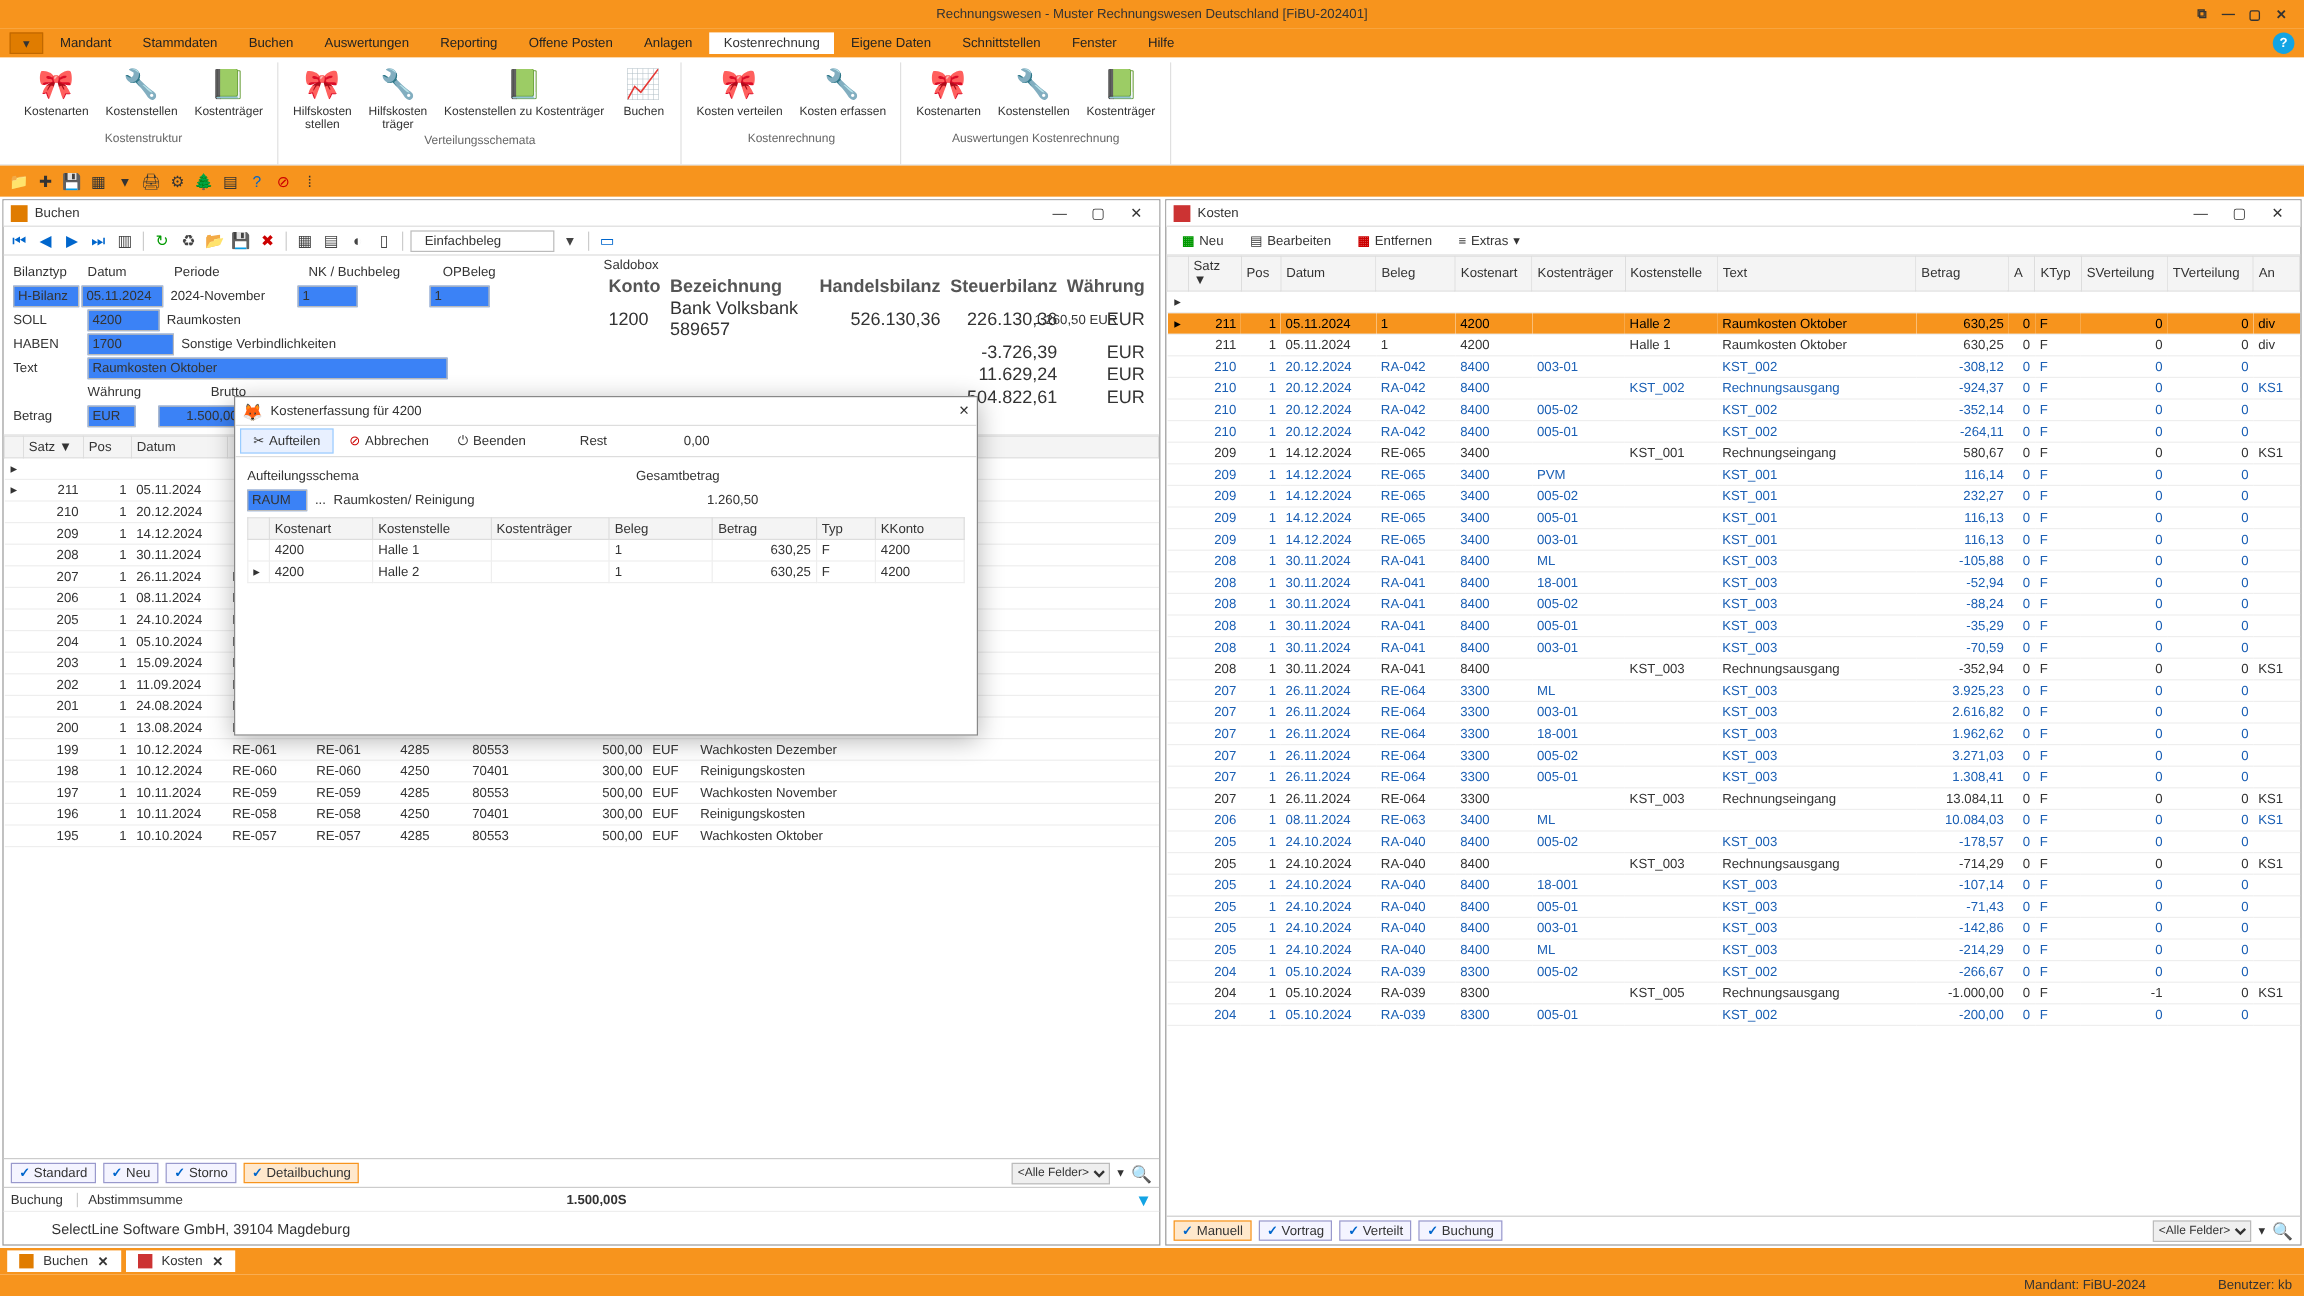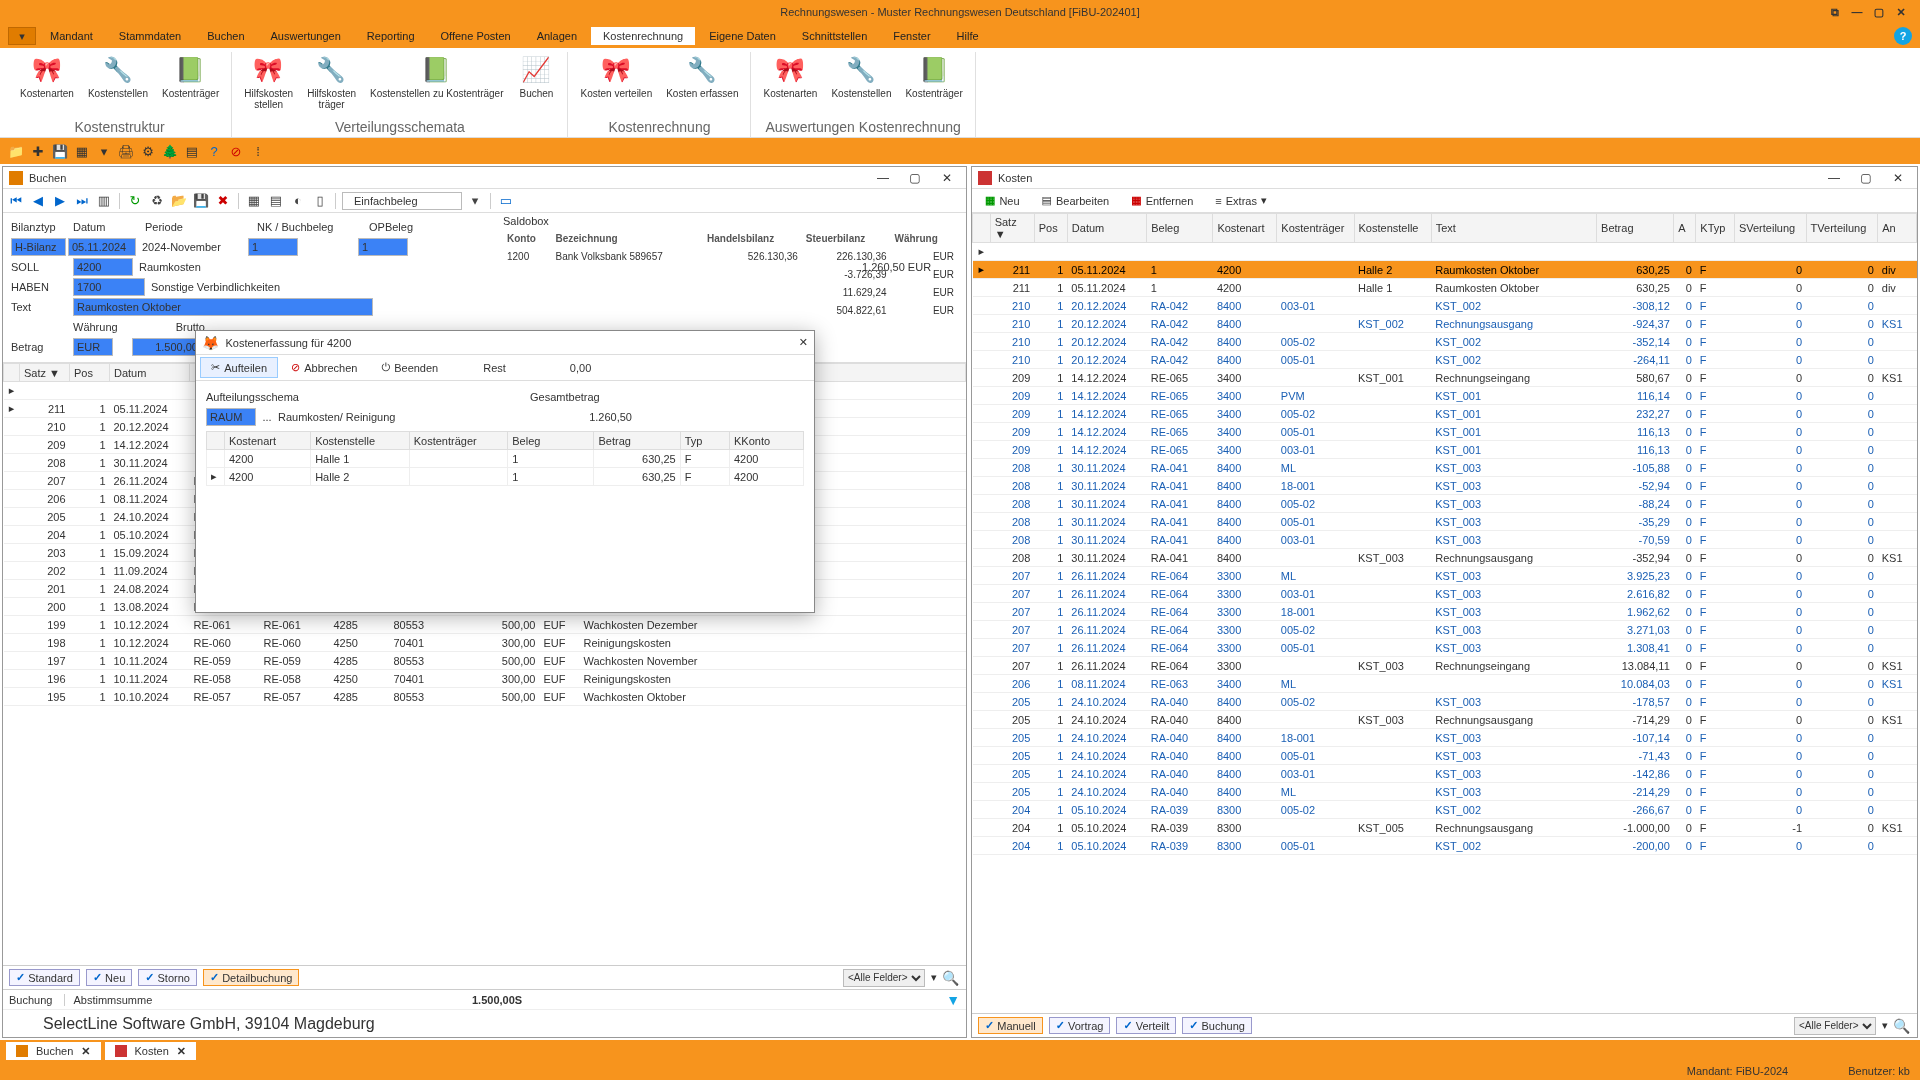--- a/index.html
+++ b/index.html
@@ -9,21 +9,21 @@
 .titlebar .title{position:absolute;left:50%;transform:translateX(-50%);color:#333;font-size:11px}
 .titlebar .wbtn{width:22px;height:18px;display:flex;align-items:center;justify-content:center;cursor:pointer;color:#333;font-weight:bold}
 .menubar{height:24px;background:#f7941d;display:flex;align-items:center;padding:0 8px;gap:2px}
 .menubar .mstart{width:28px;height:18px;background:#e07c00;border:1px solid #c06800;display:flex;align-items:center;justify-content:center}
 .menubar .mitem{padding:3px 12px;cursor:pointer;color:#222}
 .menubar .mitem.active{background:#fff;color:#333}
 .menubar .help{margin-left:auto;width:18px;height:18px;border-radius:50%;background:#13a4e4;color:#fff;display:flex;align-items:center;justify-content:center;font-weight:bold}
 .ribbon{height:90px;background:#fff;border-bottom:1px solid #ddd;display:flex;padding:4px 8px 0}
 .rgroup{display:flex;flex-direction:column;align-items:center;border-right:1px solid #e0e0e0;padding:0 6px}
 .rgroup .rrow{display:flex;gap:2px}
-.rgroup .lbl{font-size:14px;color:#666;margin-top:auto;padding-bottom:2px}
+.rgroup .lbl{font-size:10px;color:#666;margin-top:auto;padding-bottom:16px}
 .rbtn{display:flex;flex-direction:column;align-items:center;padding:2px 6px;cursor:pointer;min-width:50px}
 .rbtn .ic{width:32px;height:32px;display:flex;align-items:center;justify-content:center;font-size:24px}
 .rbtn .txt{font-size:10px;text-align:center;margin-top:2px;line-height:11px}
 .quickbar{height:26px;background:#f7941d;display:flex;align-items:center;padding:0 8px;gap:6px}
 .quickbar .qb{width:16px;height:16px;cursor:pointer;font-size:13px;display:flex;align-items:center;justify-content:center}
 .workspace{position:absolute;top:164px;left:0;right:0;bottom:40px;background:#fff;display:flex}
 .pane{display:flex;flex-direction:column;border:1px solid #999;background:#fff;position:relative}
 .pane-l{width:965px;margin:2px}
 .pane-r{flex:1;margin:2px}
 .pane-title{height:22px;background:#fff;border-bottom:1px solid #ddd;display:flex;align-items:center;padding:0 6px;gap:6px}
@@ -38,37 +38,37 @@
 .toolbar .tbtn .plus{color:#090;font-weight:bold}
 .toolbar .tbtn .x{color:#c00;font-weight:bold}
 .form-area{padding:4px 8px;border-bottom:1px solid #ddd;position:relative}
 .frow{display:flex;align-items:center;height:20px;gap:2px}
 .flbl{color:#333;font-size:11px}
 .fval{border:1px solid #bbb;height:18px;padding:0 3px;background:#3b82f6;display:flex;align-items:center}
 .fval.ro{border-color:transparent;background:transparent}
 .saldobox{position:absolute;left:500px;top:2px;right:8px}
 .saldobox .sbtitle{font-weight:normal;margin-bottom:2px}
 .saldobox table{width:100%;border-collapse:collapse}
-.saldobox th,.saldobox td{border:0;padding:1px 4px;font-size:10px;text-align:left;height:18px}
+.saldobox th,.saldobox td{border:0;padding:1px 4px;font-size:15px;text-align:left;height:18px}
 .saldobox th{color:#555}
 .saldobox td.num{text-align:right}
 .grid{flex:1;overflow:hidden;position:relative}
 .grid table{width:100%;border-collapse:collapse;table-layout:fixed}
 .grid th{background:#f4f4f4;border:1px solid #ddd;padding:2px 4px;font-weight:normal;text-align:left;height:18px;font-size:11px;position:sticky;top:0}
 .grid td{border-bottom:1px solid #eee;padding:1px 4px;height:18px;font-size:11px;white-space:nowrap;overflow:hidden}
 .grid td.num{text-align:right}
 .grid tr.blue td{color:#1a5fb4}
 .grid tr.sel td{background:#f7941d;color:#000}
 .grid .rowind{width:14px;text-align:center;color:#333}
 .footerbar{height:24px;border-top:1px solid #ccc;display:flex;align-items:center;padding:0 6px;gap:6px}
 .chk{display:flex;align-items:center;gap:3px;padding:1px 6px;border:1px solid #99c;cursor:pointer;font-size:10px;background:#f4f4ff}
 .chk .ck{color:#06c;font-weight:bold}
 .chk.orange{background:#ffe8cc;border-color:#f7941d}
 .statusrow{height:20px;border-top:1px solid #ccc;display:flex;align-items:center;padding:0 6px;gap:12px;font-size:11px}
-.company{height:28px;display:flex;align-items:center;padding:0 40px;font-size:16px;color:#333;border-top:1px solid #eee}
+.company{height:28px;display:flex;align-items:center;padding:0 40px;font-size:12px;color:#333;border-top:1px solid #eee}
 .modal{position:absolute;left:195px;top:330px;width:620px;background:#fff;border:1px solid #888;box-shadow:0 4px 20px rgba(0,0,0,.3);z-index:100}
 .modal .mtitle{height:24px;display:flex;align-items:center;padding:0 6px;gap:6px;border-bottom:1px solid #ddd}
 .modal .mtitle .ic{font-size:14px}
 .modal .mtitle .spacer{flex:1}
 .modal .mtb{height:26px;border-bottom:1px solid #ddd;display:flex;align-items:center;padding:0 4px;gap:2px}
 .modal .mbtn{padding:3px 10px;cursor:pointer;display:flex;align-items:center;gap:4px;border:1px solid transparent}
 .modal .mbtn.active{background:#e8f0ff;border-color:#9cf}
 .modal .mbody{padding:6px 10px}
 .modal table{width:100%;border-collapse:collapse;margin-top:4px}
 .modal th{background:#f4f4f4;border:1px solid #ddd;padding:2px 4px;font-weight:normal;text-align:left;height:18px}

